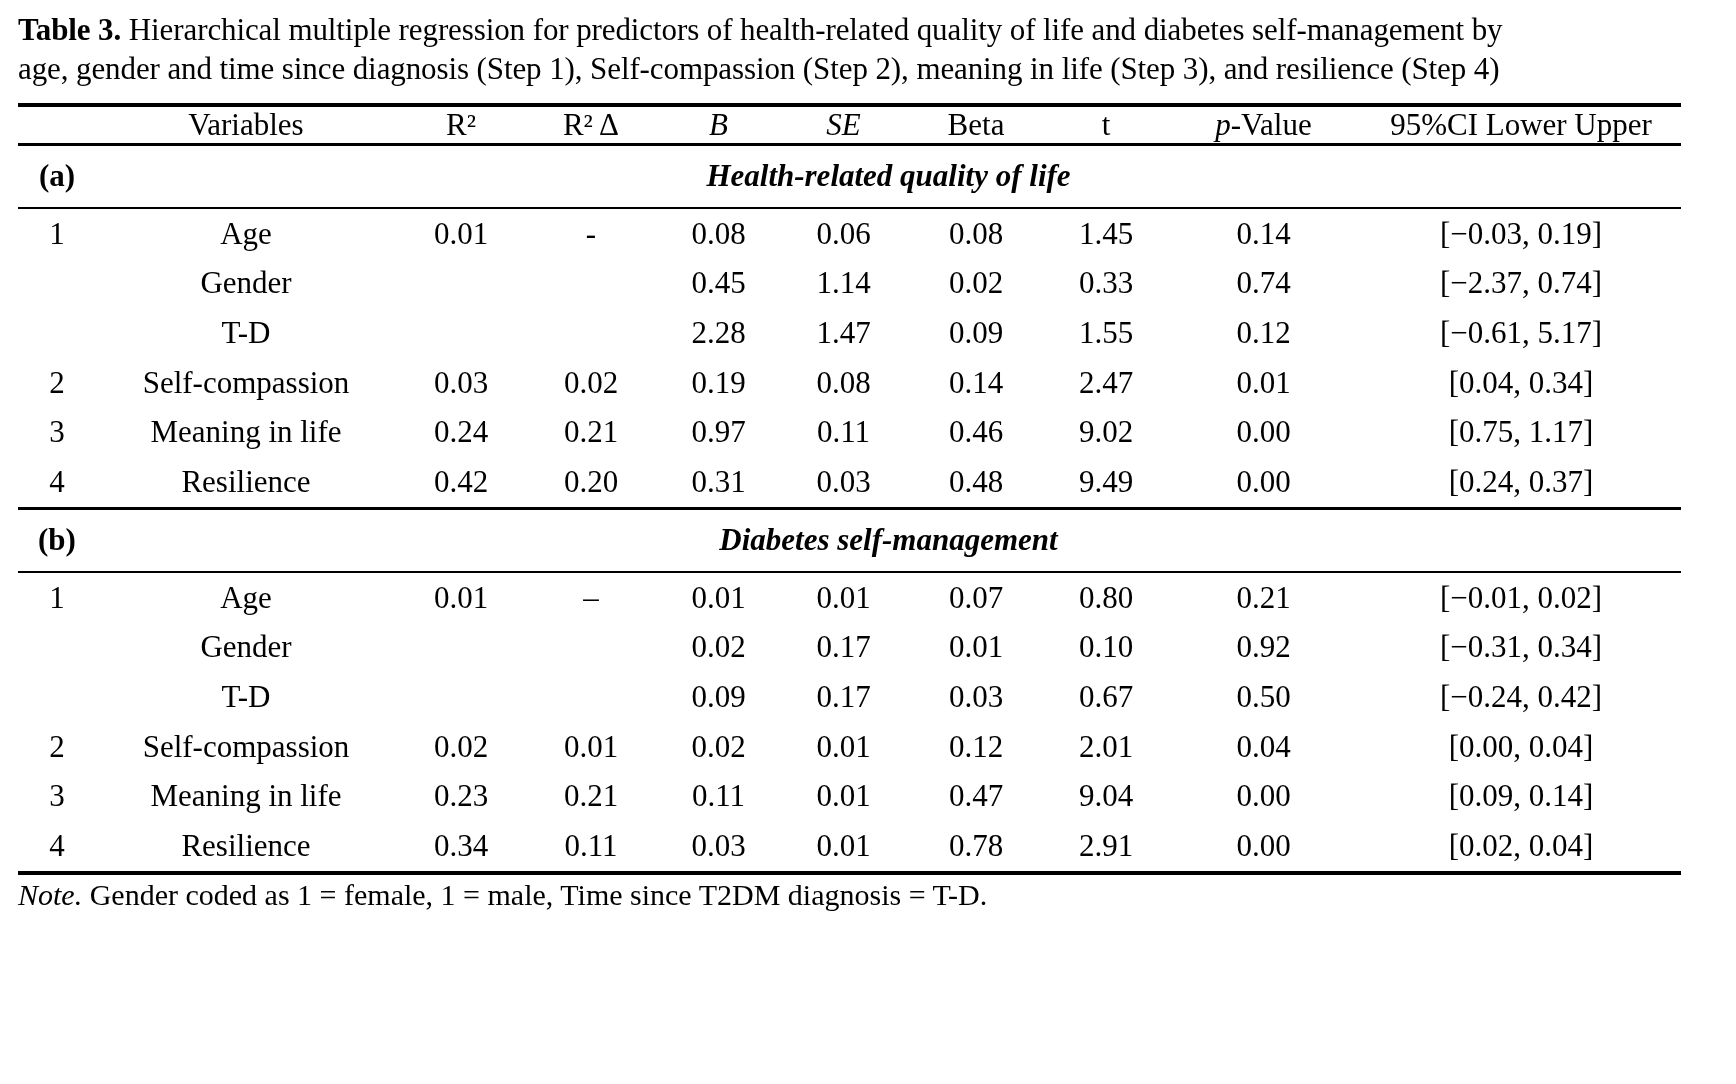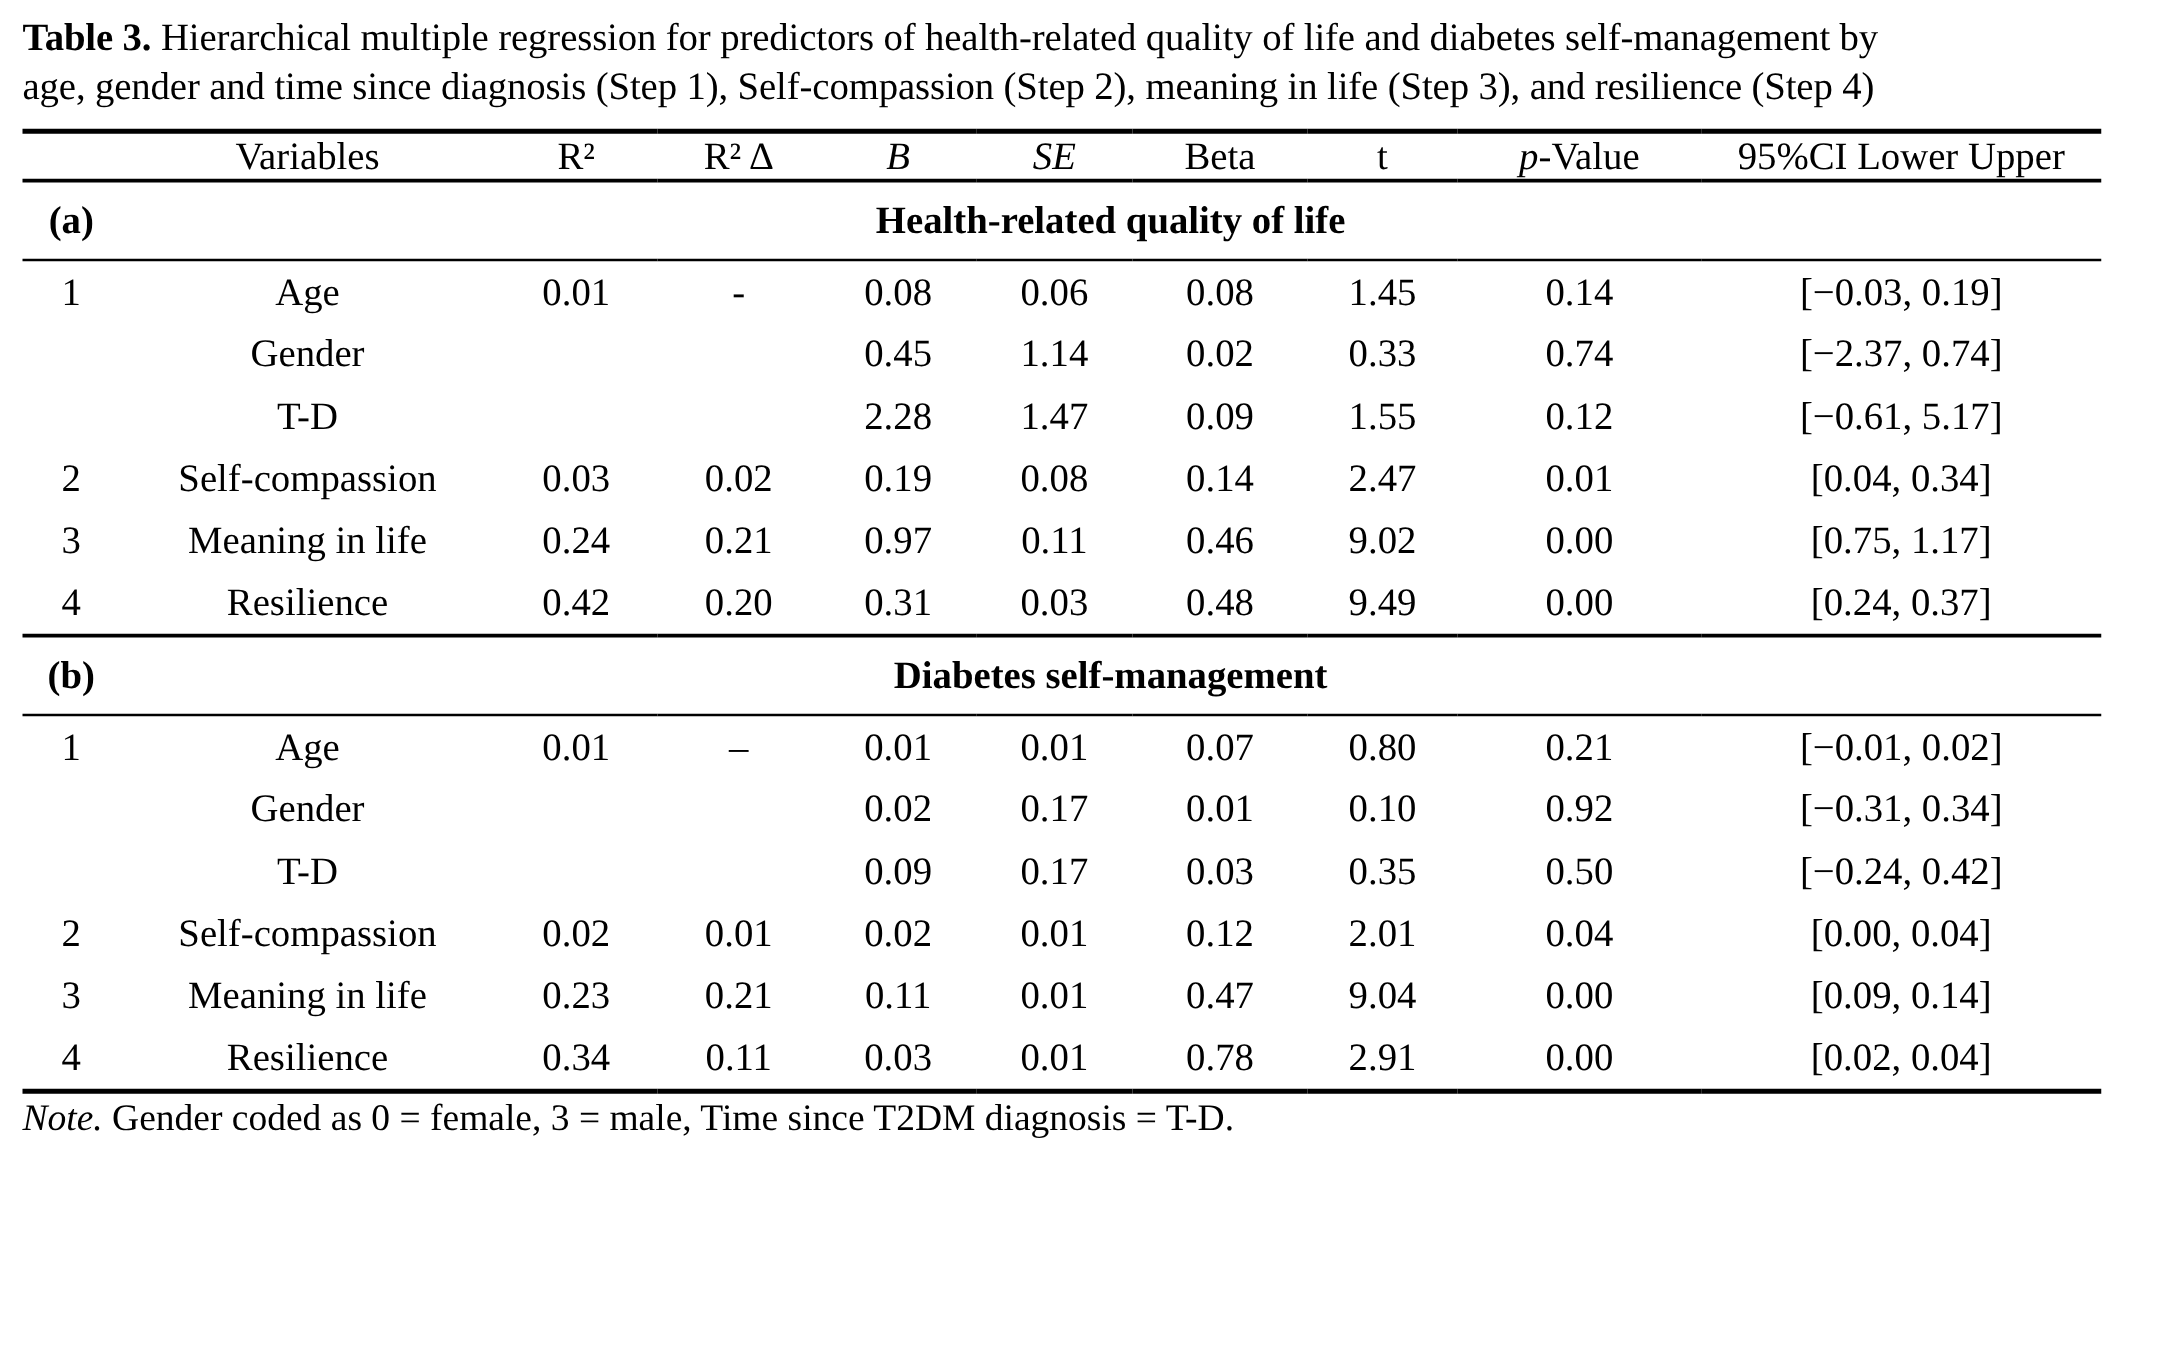--- a/index.html
+++ b/index.html
@@ -74,20 +74,21 @@
     font-weight: bold;
     padding: 12px 0 13px 0;
     font-size: 31px;
   }
   td.sec-label {
     text-align: left;
     padding-left: 0;
   }
   td.sec-title {
     text-align: center;
+    font-style: italic;
   }
 
   tbody.body td {
     padding: 5px 0 5px 0;
     line-height: 1.28;
   }
   td.step { text-align: left; padding-left: 0; }
   td.var  { text-align: left; padding-left: 6px; }
   td.ci   { text-align: left; padding-left: 6px; }
 
@@ -250,21 +251,21 @@
         <td class="ci">[−0.31, 0.34]</td>
       </tr>
       <tr>
         <td class="step"></td>
         <td class="var">T-D</td>
         <td></td>
         <td></td>
         <td>0.09</td>
         <td>0.17</td>
         <td>0.03</td>
-        <td>0.35</td>
+        <td>0.67</td>
         <td>0.50</td>
         <td class="ci">[−0.24, 0.42]</td>
       </tr>
       <tr>
         <td class="step">2</td>
         <td class="var">Self-compassion</td>
         <td>0.02</td>
         <td>0.01</td>
         <td>0.02</td>
         <td>0.01</td>
@@ -294,17 +295,17 @@
         <td>0.01</td>
         <td>0.78</td>
         <td>2.91</td>
         <td>0.00</td>
         <td class="ci">[0.02, 0.04]</td>
       </tr>
     </tbody>
 
     <tfoot>
       <tr class="rule-bottom">
-        <td colspan="10" class="note" style="text-align:left;"><span class="ital">Note.</span><span> Gender coded as 0 = female, 3 = male, Time since T2DM diagnosis = T-D.</span></td>
+        <td colspan="10" class="note" style="text-align:left;"><span class="ital">Note.</span><span> Gender coded as 1 = female, 1 = male, Time since T2DM diagnosis = T-D.</span></td>
       </tr>
     </tfoot>
   </table>
 </div>
 
 </body></html>

